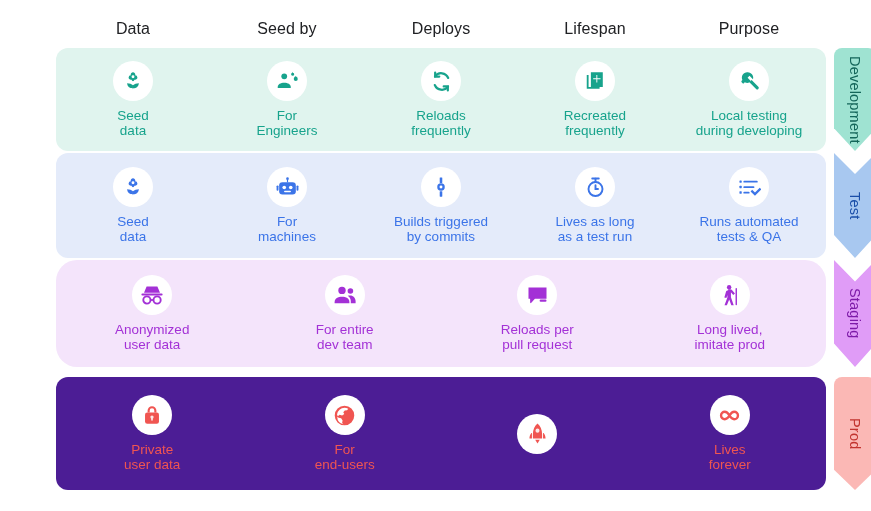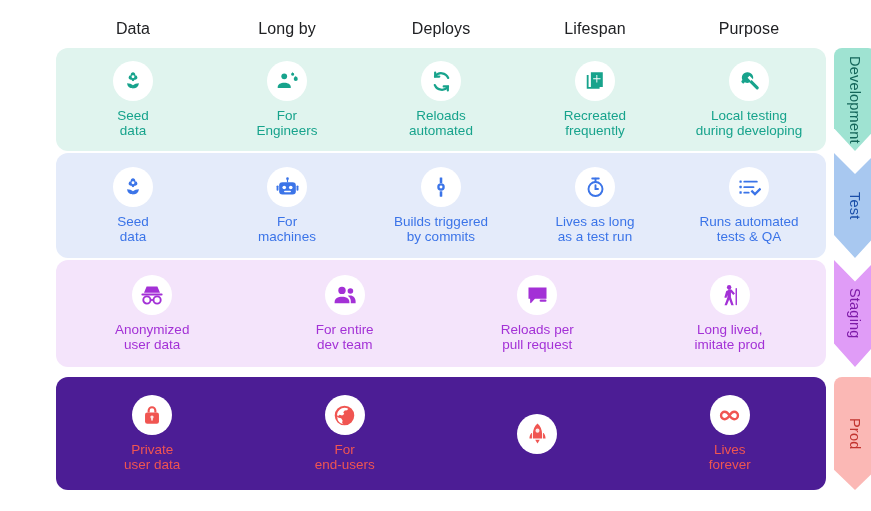--- a/index.html
+++ b/index.html
@@ -47,21 +47,21 @@
     position: absolute;
     left: 8px;
     width: 770px;
     border-radius: 12px;
     display: flex;
     align-items: center;
     box-sizing: border-box;
   }
   .row.r0 { top: 48px;  height: 103px; background: #e0f4ee; }
   .row.r1 { top: 153px; height: 105px; background: #e4ebfa; }
-  .row.r2 { top: 260px; height: 107px; background: #f4e4fb; }
+  .row.r2 { top: 260px; height: 107px; background: #f4e4fb; border-radius: 21px; }
   .row.r3 { top: 377px; height: 113px; background: #4c1d95; }
 
   .cell {
     flex: 1 1 0;
     display: flex;
     flex-direction: column;
     align-items: center;
     justify-content: center;
     gap: 7px;
     padding: 0 4px;
@@ -152,21 +152,21 @@
     border-radius: 10px 10px 0 0;
     clip-path: polygon(0 0, 100% 0, 100% 82%, 50% 100%, 0 82%); }
 </style>
 </head>
 <body>
 
 <div id="board">
 
   <div class="header-row">
     <div class="header-cell">Data</div>
-    <div class="header-cell">Long by</div>
+    <div class="header-cell">Seed by</div>
     <div class="header-cell">Deploys</div>
     <div class="header-cell">Lifespan</div>
     <div class="header-cell">Purpose</div>
   </div>
 
   <div class="row r0 acc0">
 
     <div class="cell">
       <span class="bubble">
         <svg width="22" height="22" viewBox="0 0 24 24" fill="#17a38c">
@@ -196,21 +196,21 @@
     <div class="cell">
       <span class="bubble">
         <svg width="23" height="23" viewBox="0 0 24 24" fill="none" stroke="#17a38c" stroke-width="2.3" stroke-linecap="round">
           <path d="M19 8.3A8 8 0 0 0 5.2 6.6"></path>
           <path d="M5 15.7A8 8 0 0 0 18.8 17.4"></path>
           <path d="M5.4 2.6v4.3h4.3"></path>
           <path d="M18.6 21.4v-4.3h-4.3"></path>
         </svg>
       </span>
       <span class="cell-label">Reloads
-automated</span>
+frequently</span>
     </div>
 
     <div class="cell">
       <span class="bubble">
         <svg width="22" height="22" viewBox="0 0 24 24" fill="#17a38c">
           <path d="M3 5.5h2v13h12v2H3V5.5z"></path>
           <path d="M7.5 2.5h13v16h-13v-16zm7 3h-1v3.5H10v1h3.5V13.5h1V10H18V9h-3.5V5.5z"></path>
         </svg>
       </span>
       <span class="cell-label">Recreated

